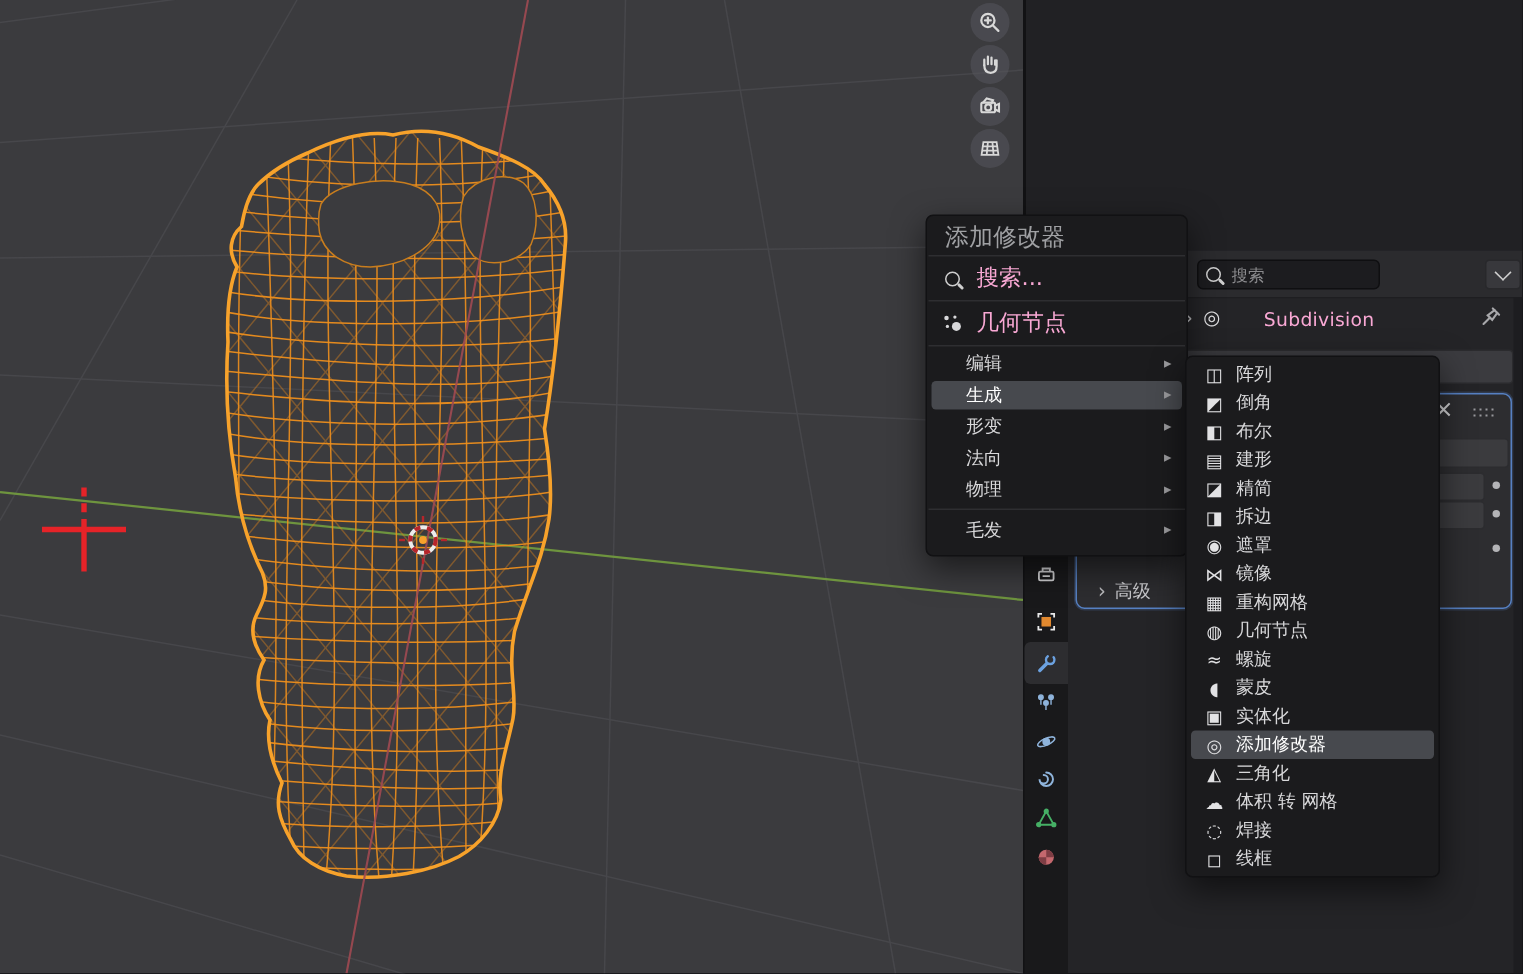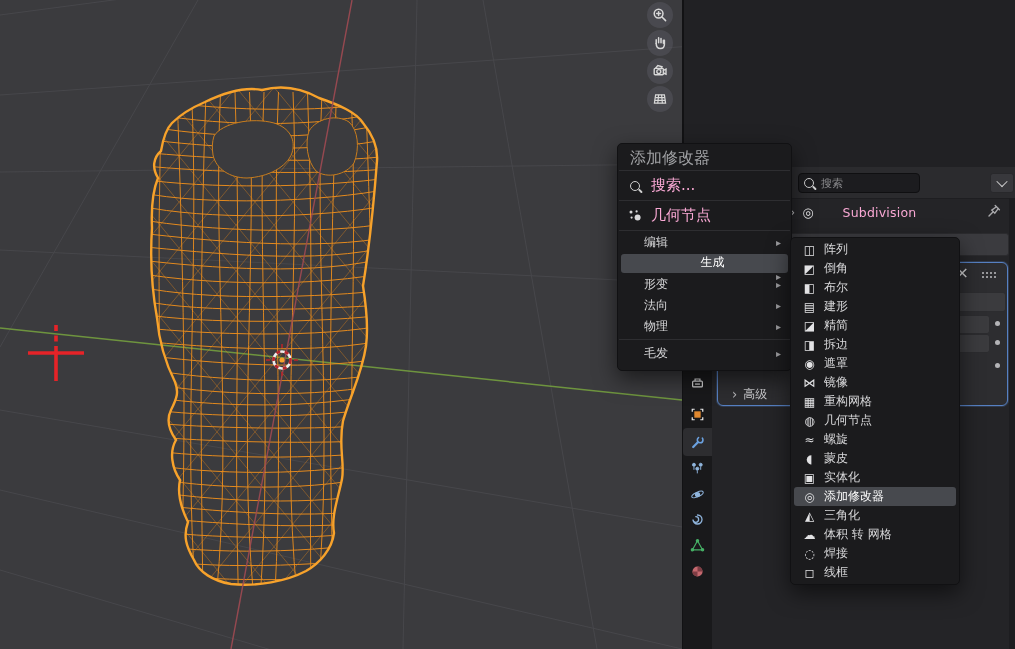--- a/index.html
+++ b/index.html
@@ -56,21 +56,21 @@
 
   
   .menu{position:absolute;background:#1b1b1d;border:1px solid #111113;border-radius:5px;
         box-shadow:0 8px 22px rgba(0,0,0,.55);z-index:30;padding:2px 0;}
   .m-title{height:20px;line-height:20px;padding:2px 12px 0;color:#9fa0a3;font-size:16px;}
   .m-sep{height:1px;background:#2e2e31;margin:2px 1px;}
   .m-row{height:25px;display:flex;align-items:center;gap:9px;padding:0 10px;color:#f9a8d4;font-size:15px;}
   .m-ic{width:14px;display:flex;justify-content:center;}
   .m-cat{height:19px;margin:2px 3px;padding:0 7px 0 23px;border-radius:3px;display:flex;align-items:center;
          color:#d8d8da;font-size:12px;position:relative;}
-  .m-cat.active{background:#47494e;color:#fff;flex-direction:column;}
+  .m-cat.active{background:#47494e;color:#fff;}
   .m-cat.gap{margin-top:8px;}
   .m-cat.gap::before{content:'';position:absolute;left:-2px;right:-2px;top:-5px;height:1px;background:#2e2e31;}
   .m-arrow{margin-left:auto;color:#9a9a9d;font-size:10px;}
   .mag{width:8px;height:8px;border:1.5px solid #cfcfcf;border-radius:50%;position:relative;}
   .mag::after{content:'';position:absolute;width:5px;height:1.6px;background:#cfcfcf;
               transform:rotate(45deg);right:-4px;bottom:-2px;border-radius:1px;}
 
   .submenu{padding:2px 0;}
   .s-item{height:19px;margin:0 3px;padding:0 8px;border-radius:3px;display:flex;align-items:center;gap:7px;
           color:#d8d8da;font-size:12px;}

